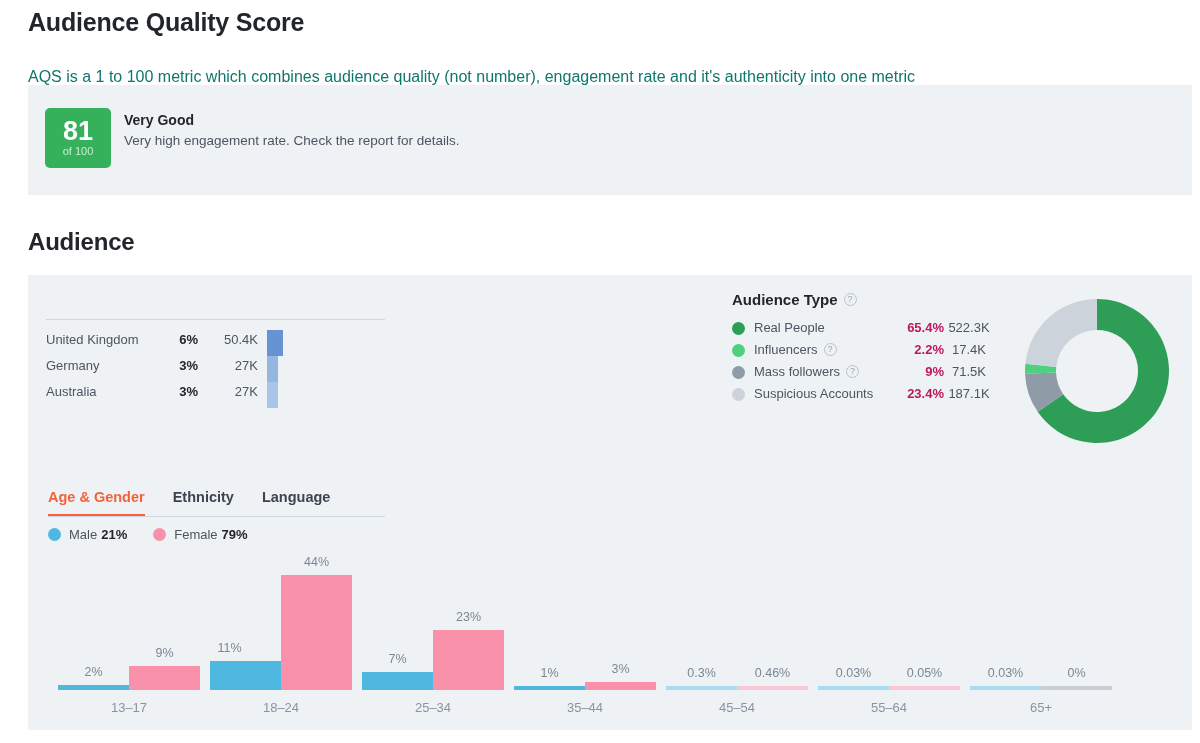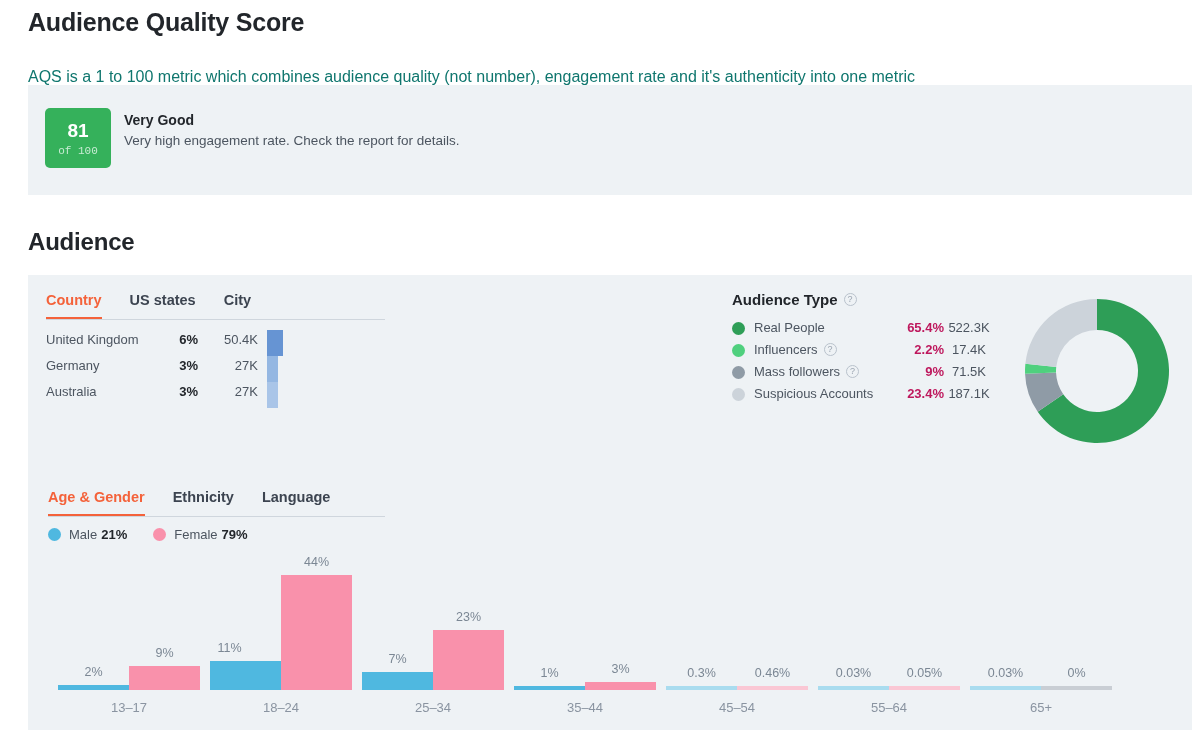--- a/index.html
+++ b/index.html
@@ -28,22 +28,22 @@
     background: #eef2f5;
   }
   .aqs-badge {
     position: absolute; left: 17px; top: 23px;
     width: 66px; height: 60px;
     background: #35b15b; border-radius: 5px;
     display: flex; flex-direction: column;
     align-items: center; justify-content: center;
     color: #ffffff;
   }
-  .aqs-badge .score { font-size: 19px; font-weight: bold; line-height: 26px; }
-  .aqs-badge .of { font-size: 11px; color: #c8ecd4; line-height: 14px; font-family: Liberation Mono, monospace; }
+  .aqs-badge .score { font-size: 27px; font-weight: bold; line-height: 26px; }
+  .aqs-badge .of { font-size: 11px; color: #c8ecd4; line-height: 14px; }
   .aqs-verdict {
     position: absolute; left: 96px; top: 27px;
     font-size: 14px; font-weight: bold; color: #22262b;
   }
   .aqs-desc {
     position: absolute; left: 96px; top: 48px;
     font-size: 13.5px; color: #4c5560;
   }
 
   
@@ -151,25 +151,20 @@
       <div class="score">81</div>
       <div class="of">of 100</div>
     </div>
     <div class="aqs-verdict">Very Good</div>
     <div class="aqs-desc">Very high engagement rate. Check the report for details.</div>
   </div>
 
   <div class="aud-title">Audience</div>
   <div class="aud-card"></div>
 
-  <div class="tabs" id="geo-tabs" style="left:46px; top:292px;">
-      <div class="tab active">Country</div>
-      <div class="tab">US states</div>
-      <div class="tab">City</div>
-    </div>
   <div class="tabs-rule" style="left:46px; top:319px; width:339px;"></div>
 
   <div class="ctable" id="country-table">
       <div class="crow">
         <span class="cname">United Kingdom</span>
         <span class="cpct">6%</span>
         <span class="cval">50.4K</span>
         <div class="cbar" style="width: 15.8049px; background: rgb(102, 148, 211);"></div>
       </div>
       <div class="crow">

